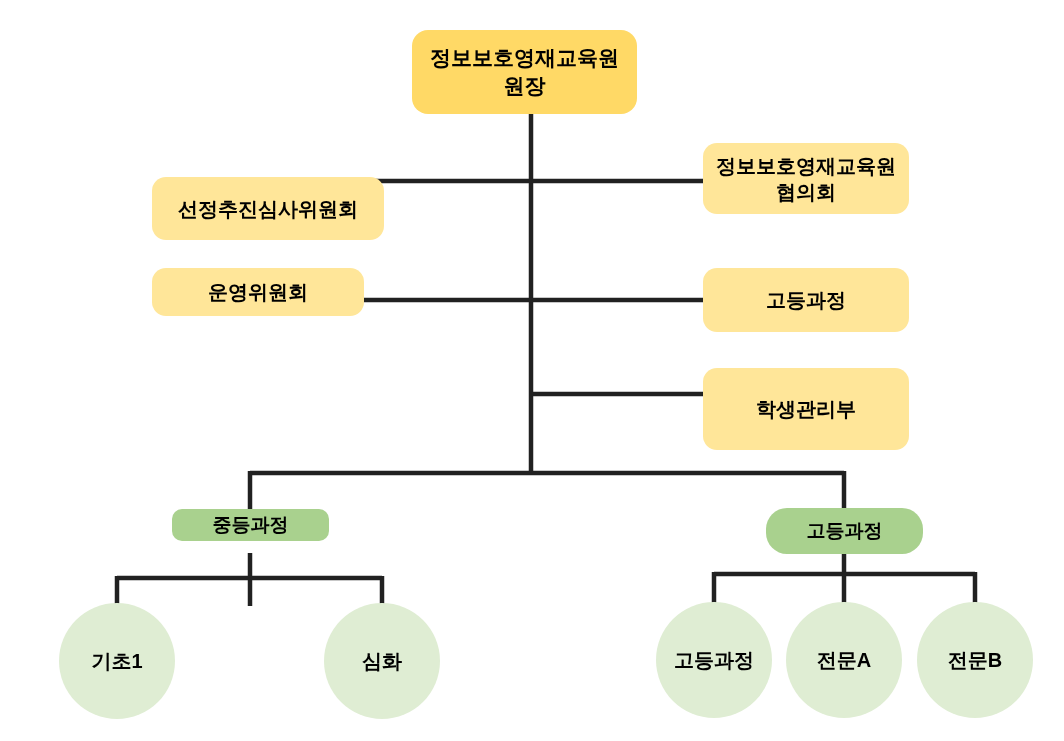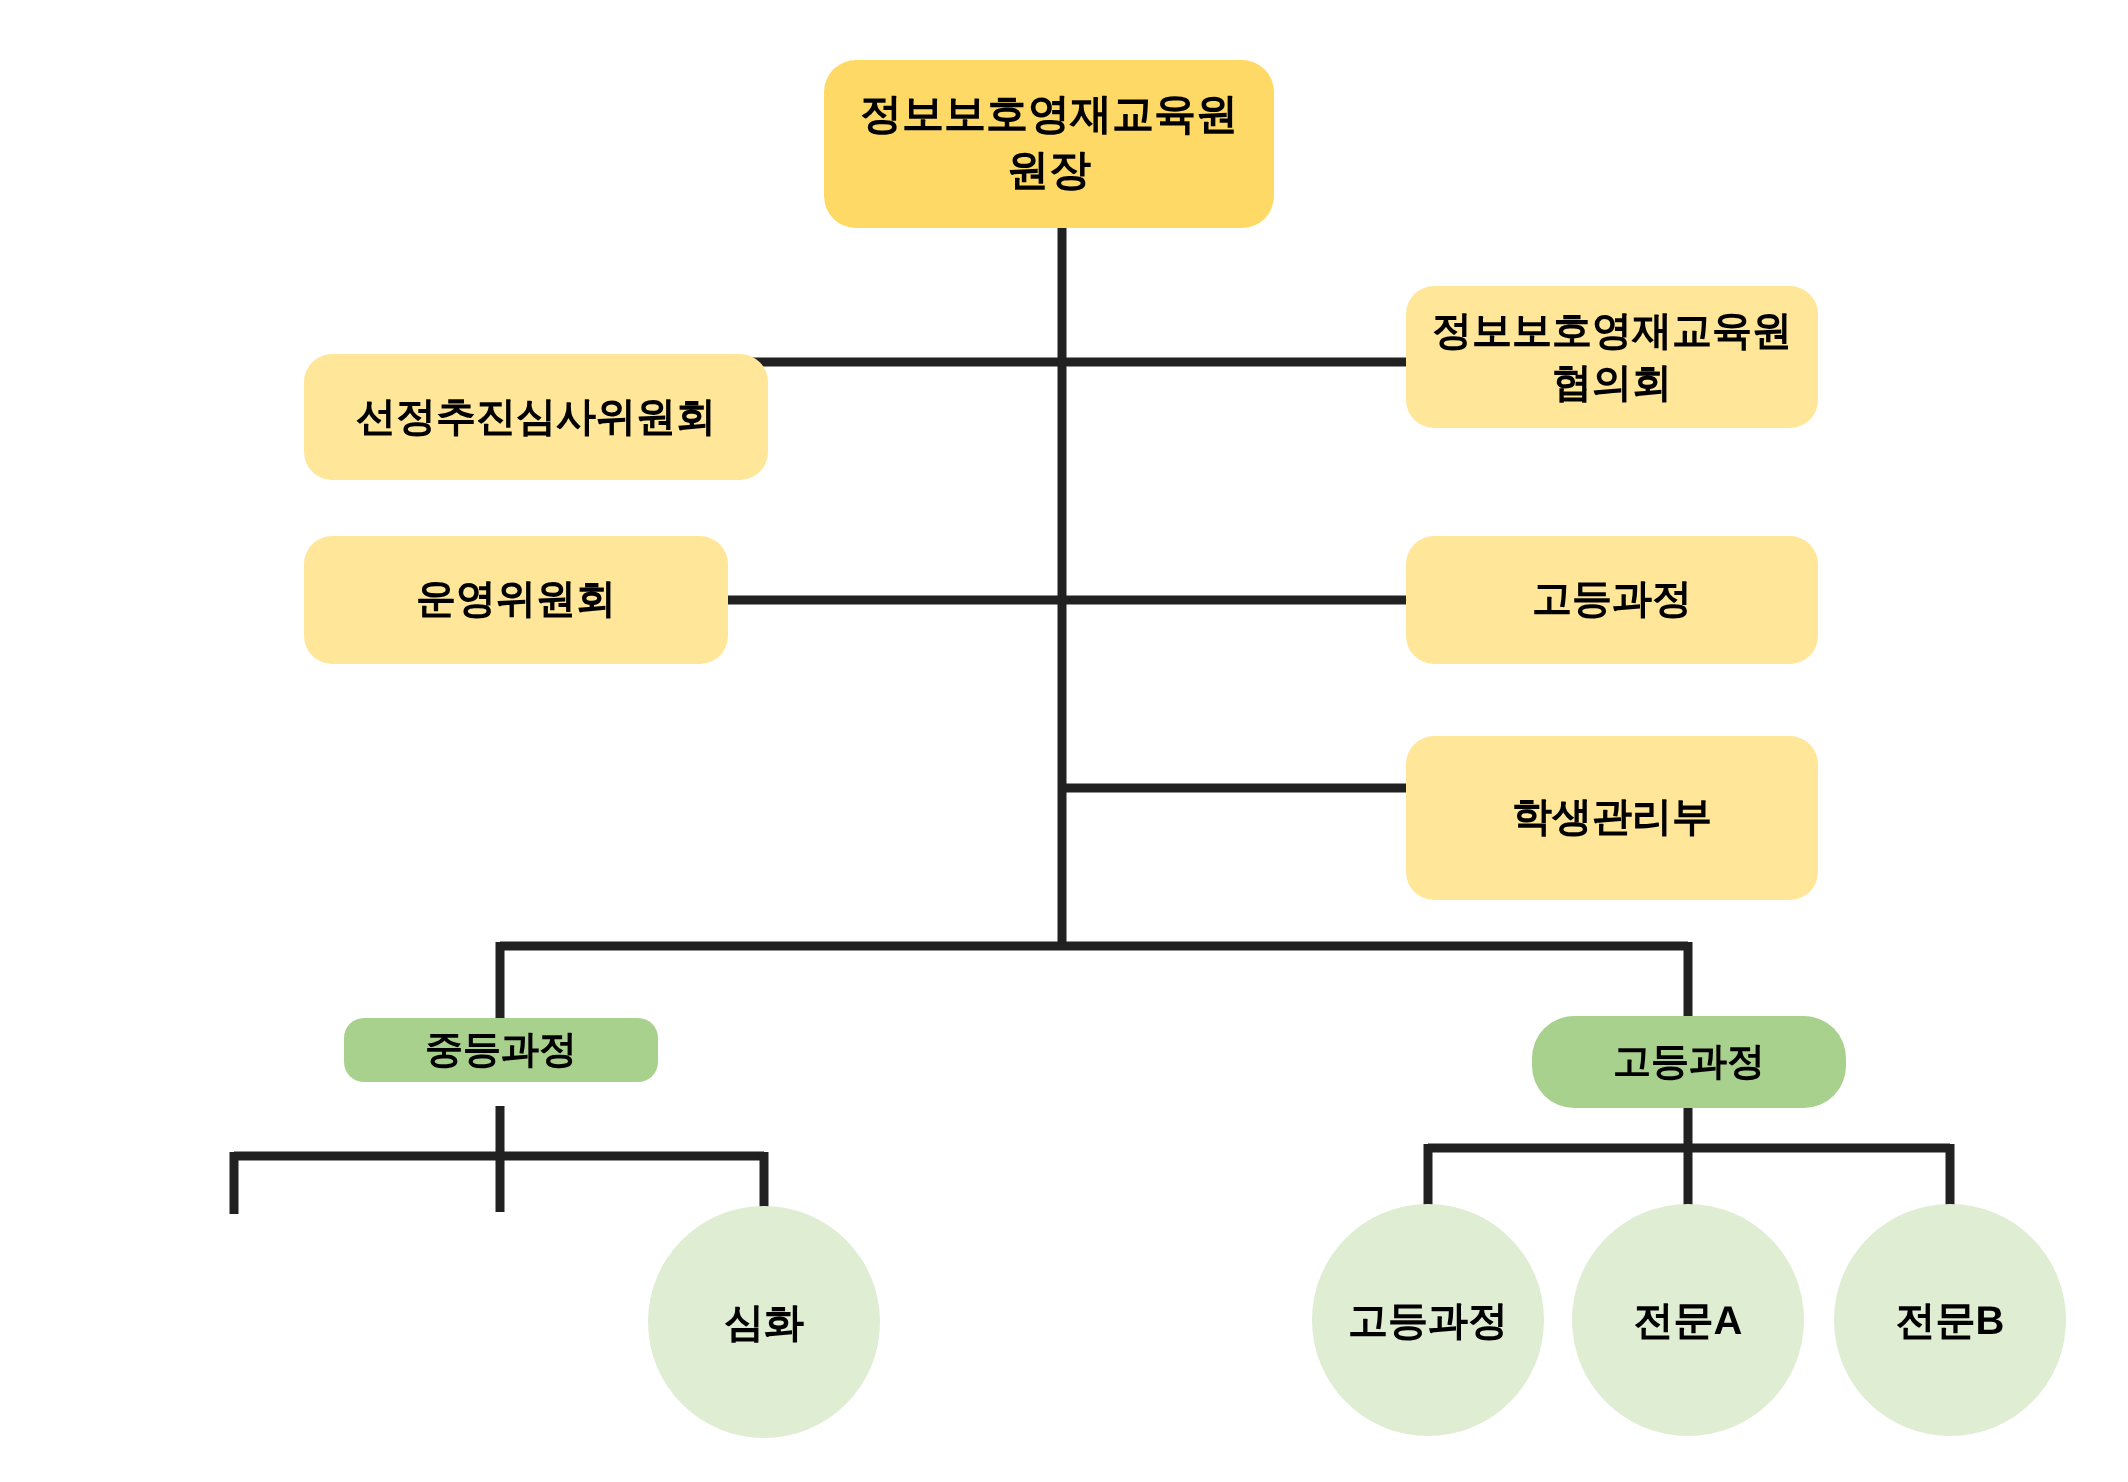--- a/index.html
+++ b/index.html
@@ -12,21 +12,21 @@
     position:absolute;display:flex;align-items:center;justify-content:center;
     text-align:center;font-weight:700;color:#000000;white-space:pre-line;
     box-sizing:border-box;
   }
   
   .n-director{left:412px;top:30px;width:225px;height:84px;background:#FFD966;border-radius:16px;font-size:21px;line-height:1.35;}
   
   .ybox{background:#FFE699;border-radius:14px;font-size:20px;line-height:1.3;}
   .n-selection{left:152px;top:147px;width:232px;height:63px;margin-top:30px;}
   .n-council{left:703px;top:143px;width:206px;height:71px;}
-  .n-steering{left:152px;top:268px;width:212px;height:64px;}
+  .n-steering{left:152px;top:268px;width:212px;height:48px;}
   .n-admin{left:703px;top:268px;width:206px;height:64px;}
   .n-student{left:703px;top:368px;width:206px;height:82px;}
   
   .gbox{background:#A9D18E;border-radius:10px;font-size:19px;}
   .n-middle{left:172px;top:509px;width:157px;height:32px;}
   .n-high{left:766px;top:508px;width:157px;height:46px;border-radius:21px;}
   
   .circle{width:116px;height:116px;border-radius:50%;background:#DFEDD3;font-size:20px;}
   .c-m1{left:59px;top:603px;}
   .c-m2{left:192px;top:603px;}
@@ -71,20 +71,21 @@
   <div class="node ybox n-steering">운영위원회</div>
 
   <div class="node ybox n-admin">고등과정</div>
 
   <div class="node ybox n-student">학생관리부</div>
 
   <div class="node gbox n-middle">중등과정</div>
 
   <div class="node gbox n-high">고등과정</div>
 
+  <div class="node circle c-m1">기초1</div>
 
 
   <div class="node circle c-m3">심화</div>
 
   <div class="node circle c-h1">고등과정</div>
 
   <div class="node circle c-h2">전문A</div>
 
   <div class="node circle c-h3">전문B</div>
 

